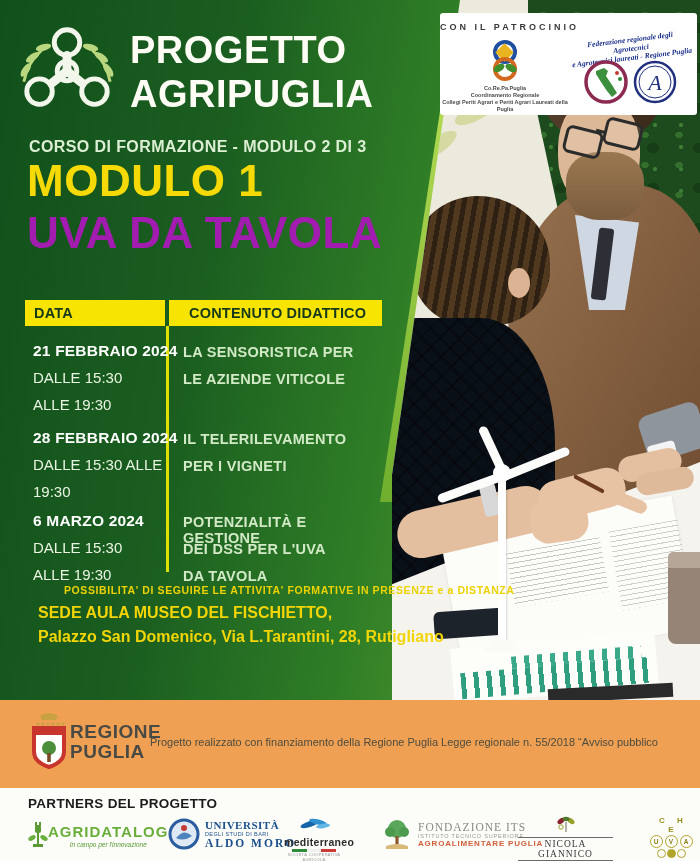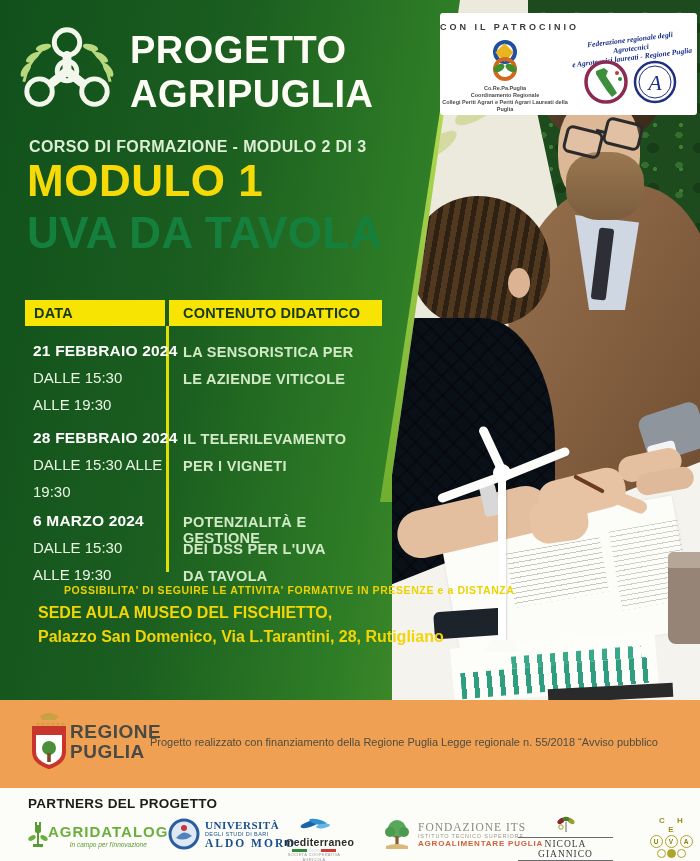--- a/index.html
+++ b/index.html
@@ -100,30 +100,30 @@
     transform:rotate(-7deg);font-family:"Liberation Serif",serif;font-style:italic;font-weight:700;
     font-size:7.5px;line-height:9px;color:#1a2f8a;}
   .fed-c1{position:absolute;left:143px;top:46px;}
   .fed-c2{position:absolute;left:192px;top:46px;}
 
   
   .kicker{position:absolute;left:29px;top:138px;z-index:4;color:#dcefd4;
     font-size:16px;font-weight:600;letter-spacing:.4px;}
   .modulo{position:absolute;left:27px;top:156px;z-index:4;color:#f6da07;
     font-size:44px;font-weight:800;letter-spacing:.5px;}
-  .uva{position:absolute;left:27px;top:208px;z-index:4;color:#15803d;
+  .uva{position:absolute;left:27px;top:208px;z-index:4;color:#a21caf;
     font-size:44px;font-weight:800;letter-spacing:.5px;}
 
   
   .sched{position:absolute;left:25px;top:300px;width:357px;height:272px;z-index:4;}
   .sched *{position:absolute;}
   .th{height:26px;background:#f7e402;color:#17391b;font-size:14.5px;font-weight:800;
       line-height:26px;letter-spacing:.2px;}
   .th1{left:0;top:0;width:140px;padding-left:9px;box-sizing:border-box;}
-  .th2{left:144px;top:0;width:213px;padding-left:14px;box-sizing:border-box;}
+  .th2{left:144px;top:0;width:213px;padding-left:20px;box-sizing:border-box;}
   .vdiv{left:141px;top:26px;width:3px;height:246px;background:#dde002;}
   .d{color:#fff;font-size:15.5px;font-weight:800;left:8px;letter-spacing:.2px;text-align:right;}
   .t{color:#e9f4e2;font-size:15px;font-weight:400;left:8px;}
   .c{color:#d2e9c6;font-size:14.5px;font-weight:600;left:158px;letter-spacing:.3px;}
 
   
   .poss{position:absolute;left:30px;top:584px;z-index:4;color:#edd203;
     font-size:10.5px;font-weight:700;letter-spacing:.6px;margin-left:34px;}
   .sede1{position:absolute;left:38px;top:604px;z-index:4;color:#f2d506;font-size:16px;font-weight:800;}
   .sede2{position:absolute;left:38px;top:628px;z-index:4;color:#f2d506;font-size:16px;font-weight:800;}

